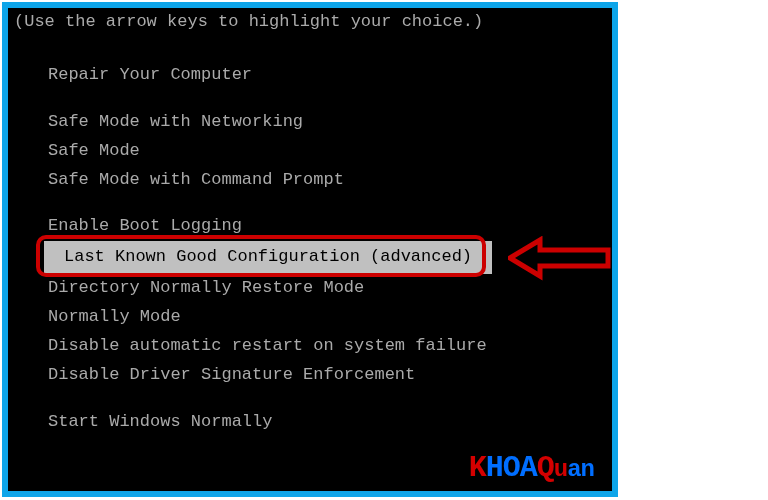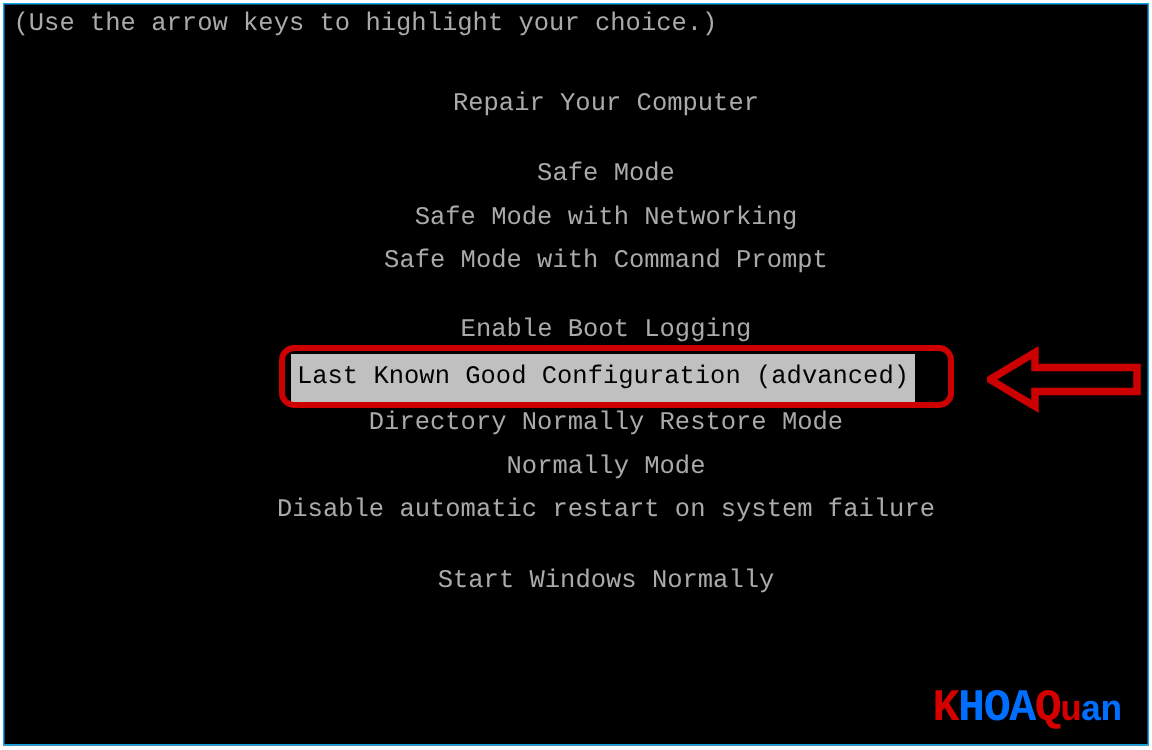--- a/index.html
+++ b/index.html
@@ -11,55 +11,54 @@
       width: 768px;
       height: 500px;
       background: #fff;
       font-family: 'Courier New', Consolas, monospace;
       font-size: 17px;
       color: #aaa;
       overflow: hidden;
       position: relative;
     }
     .frame {
-      border: 1px solid #0ea5e9;
-      width: 764px;
+      border: 6px solid #0ea5e9;
+      width: 616px;
       height: 495px;
       margin: 2px;
       background: #000;
       position: relative;
       overflow: hidden;
     }
     .content {
       padding: 0;
       line-height: 1.7;
     }
     .instruction {
       padding-left: 6px;
       padding-top: 0;
     }
     .menu {
       padding-left: 40px;
       padding-top: 24px;
-      text-align: center;
     }
     .menu-item {
       cursor: pointer;
       display: inline-block;
     }
     .menu-group {
       margin-bottom: 18px;
     }
     .menu-line {
       line-height: 1.7;
     }
     .highlighted {
       background: #c0c0c0;
       color: #000;
-      padding: 2px 4px;
+      padding: 2px 20px;
       margin-left: -4px;
       position: relative;
     }
     .highlight-wrap {
       position: relative;
       display: inline-block;
     }
     .red-box {
       position: absolute;
       border: 4px solid #cc0000;
@@ -105,41 +104,42 @@
   <div class="content">
     <div class="instruction">(Use the arrow keys to highlight your choice.)</div>
 
     <div class="menu">
 
       <div class="menu-group">
         <div class="menu-line"><span class="menu-item">Repair Your Computer</span></div>
       </div>
 
       <div class="menu-group">
+        <div class="menu-line"><span class="menu-item">Safe Mode with Networking</span></div>
         <div class="menu-line"><span class="menu-item">Safe Mode</span></div>
-        <div class="menu-line"><span class="menu-item">Safe Mode with Networking</span></div>
         <div class="menu-line"><span class="menu-item">Safe Mode with Command Prompt</span></div>
       </div>
 
       <div class="menu-group">
         <div class="menu-line"><span class="menu-item">Enable Boot Logging</span></div>
         <div class="menu-line">
           <span class="highlight-wrap">
             <span class="menu-item highlighted">Last Known Good Configuration (advanced)</span>
             <span class="red-box"></span>
             <span class="arrow">
               <svg width="110" height="45" viewBox="0 0 110 45">
                 <path d="M 2 22 L 32 4 L 32 14 L 100 14 L 100 30 L 32 30 L 32 40 Z" fill="none" stroke="#cc0000" stroke-width="5" stroke-linejoin="miter"></path>
               </svg>
             </span>
           </span>
         </div>
         <div class="menu-line"><span class="menu-item">Directory Normally Restore Mode</span></div>
         <div class="menu-line"><span class="menu-item">Normally Mode</span></div>
         <div class="menu-line"><span class="menu-item">Disable automatic restart on system failure</span></div>
+        <div class="menu-line"><span class="menu-item">Disable Driver Signature Enforcement</span></div>
       </div>
 
       <div class="menu-group">
         <div class="menu-line"><span class="menu-item">Start Windows Normally</span></div>
       </div>
 
     </div>
   </div>
 
 

